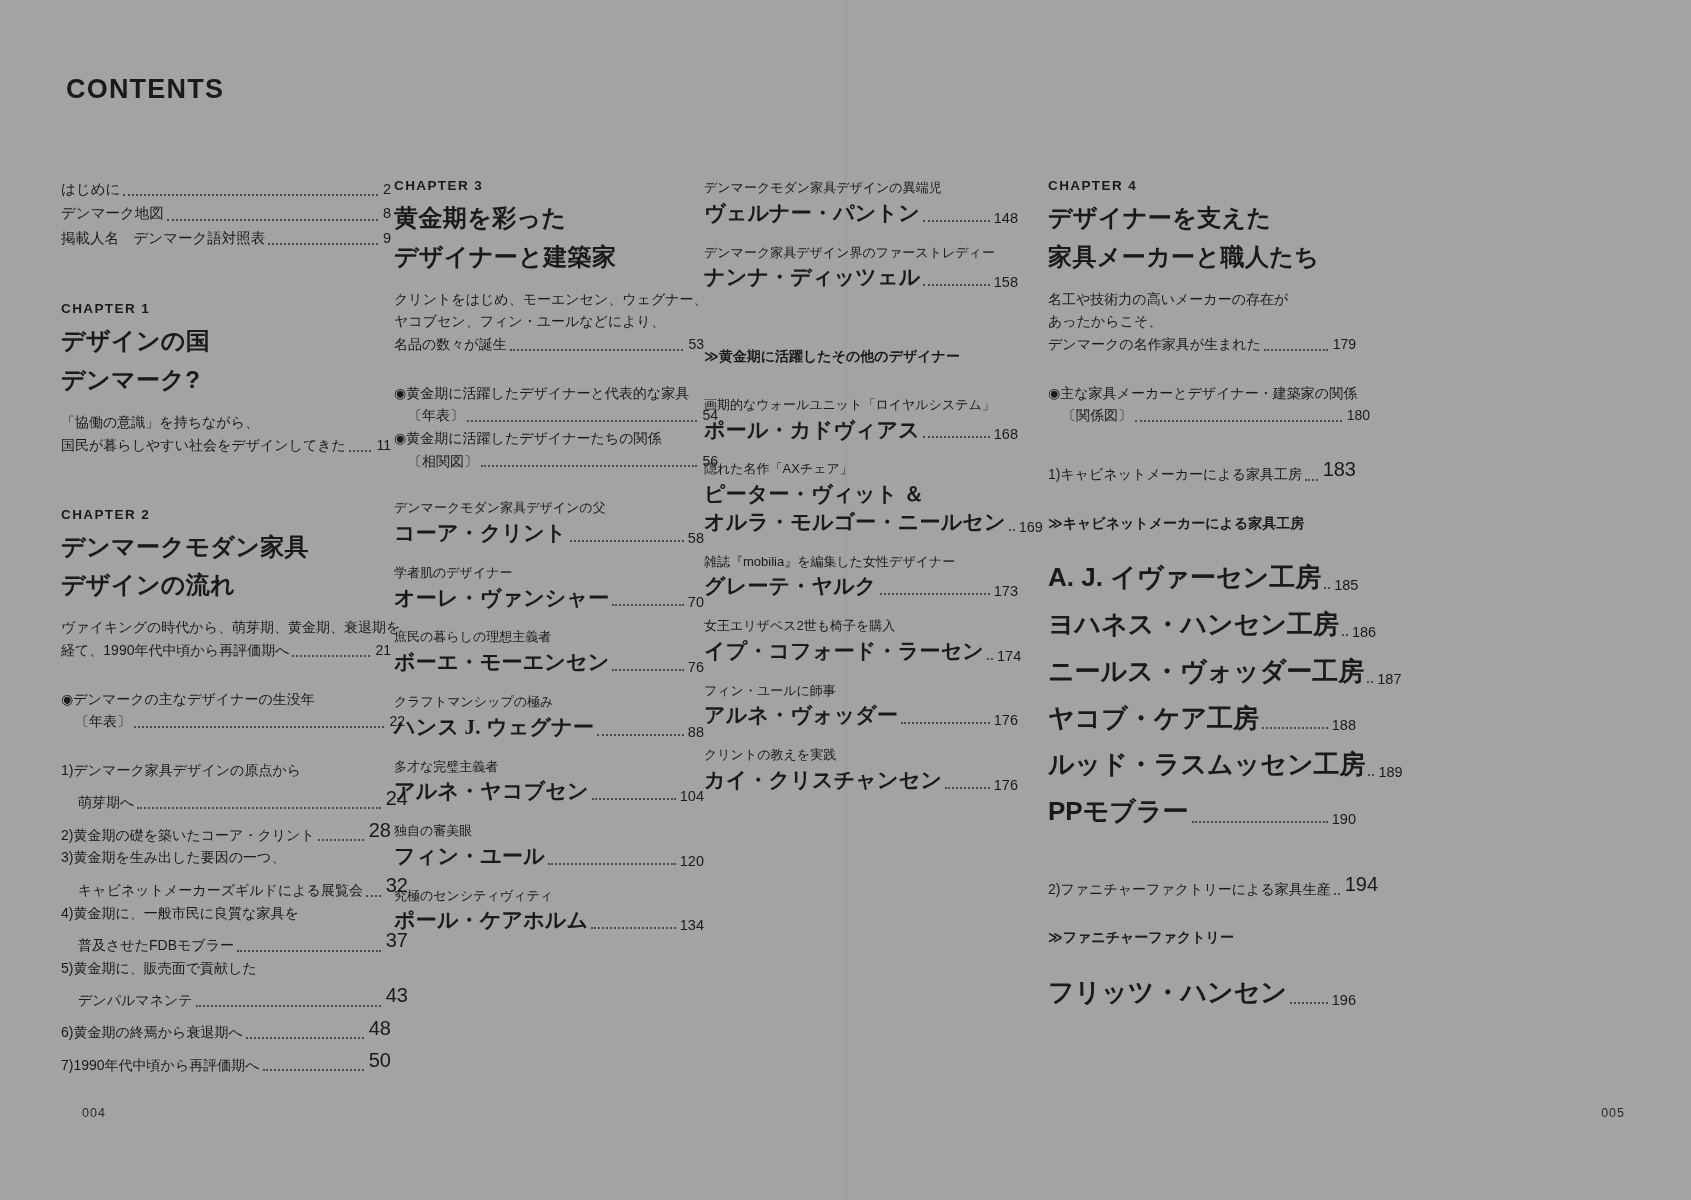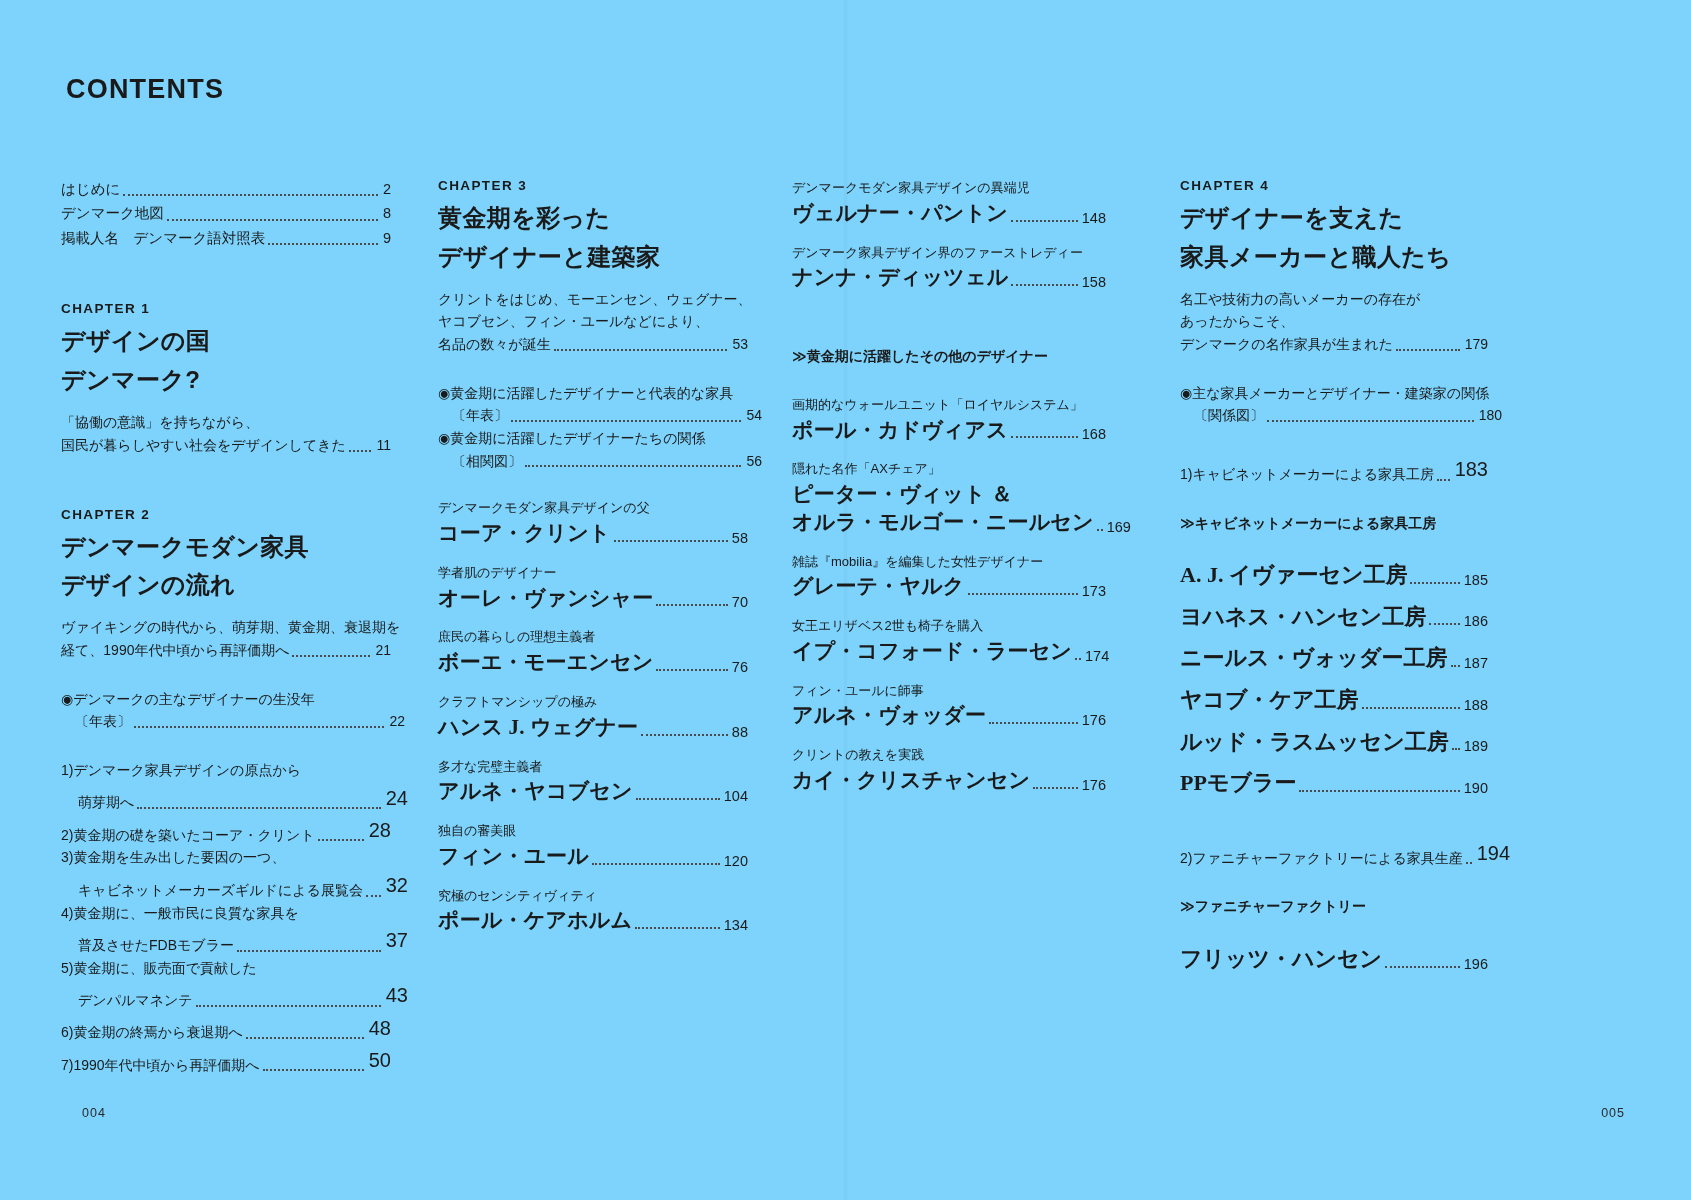--- a/index.html
+++ b/index.html
@@ -12,21 +12,21 @@
     height: 1200px;
     font-family: "Liberation Sans", "DejaVu Sans", sans-serif;
     color: #1a1a1a;
     position: relative;
     overflow: hidden;
   }
 
   .page {
     position: absolute;
     inset: 0;
-    background: #7dd3fc;
+    background: #a3a3a3;
   }
 
   
   .gutter {
     position: absolute;
     left: 844px;
     top: 0;
     width: 3px;
     height: 1200px;
     background: linear-gradient(to right, rgba(0,0,0,0.045), rgba(0,0,0,0.015), rgba(0,0,0,0.045));
@@ -41,21 +41,20 @@
     letter-spacing: 1.2px;
     color: #1a1a1a;
   }
 
   .columns {
     position: absolute;
     left: 0;
     top: 178px;
     width: 1691px;
     display: flex;
-    gap: 44px;
   }
 
   .col {
     box-sizing: border-box;
   }
   .col-1 { width: 330px; margin-left: 61px; }
   .col-2 { width: 310px; margin-left: 3px; }
   .col-3 { width: 314px; }
   .col-4 { width: 308px; margin-left: 30px; }
 
@@ -172,23 +171,23 @@
     white-space: pre;
   }
 
   
   .workshop { margin-bottom: 13px; }
   .workshop .name-row {
     display: flex;
     align-items: flex-end;
   }
   .workshop .name {
-    font-family: Liberation Serif, serif;
+    font-family: Liberation Sans, sans-serif;
     font-weight: 700;
-    font-size: 22px;
+    font-size: 26px;
     white-space: pre;
     line-height: 1.3;
   }
   .workshop .leader {
     flex: 1 1 auto;
     min-width: 6px;
     margin: 0 4px 6px 3px;
     border-bottom: 2px dotted #4a4a4a;
     height: 1px;
   }

